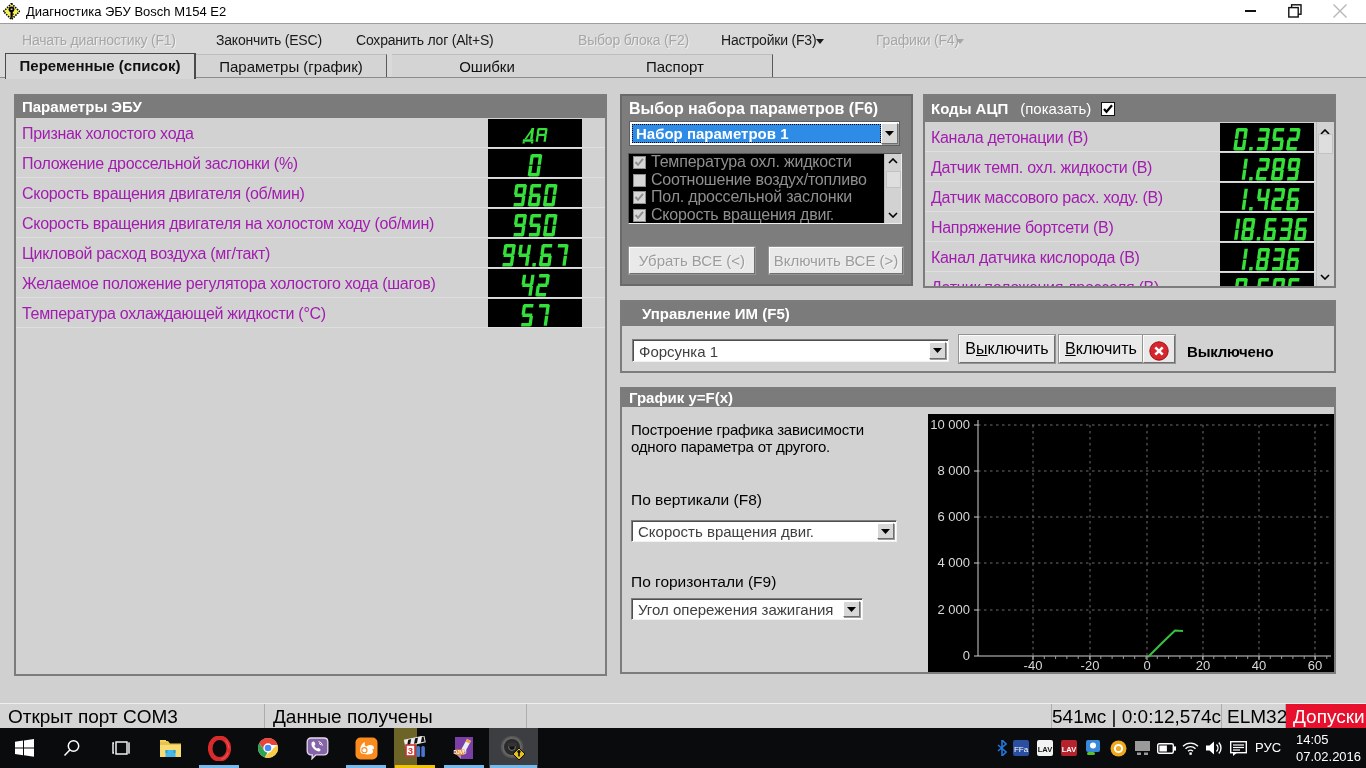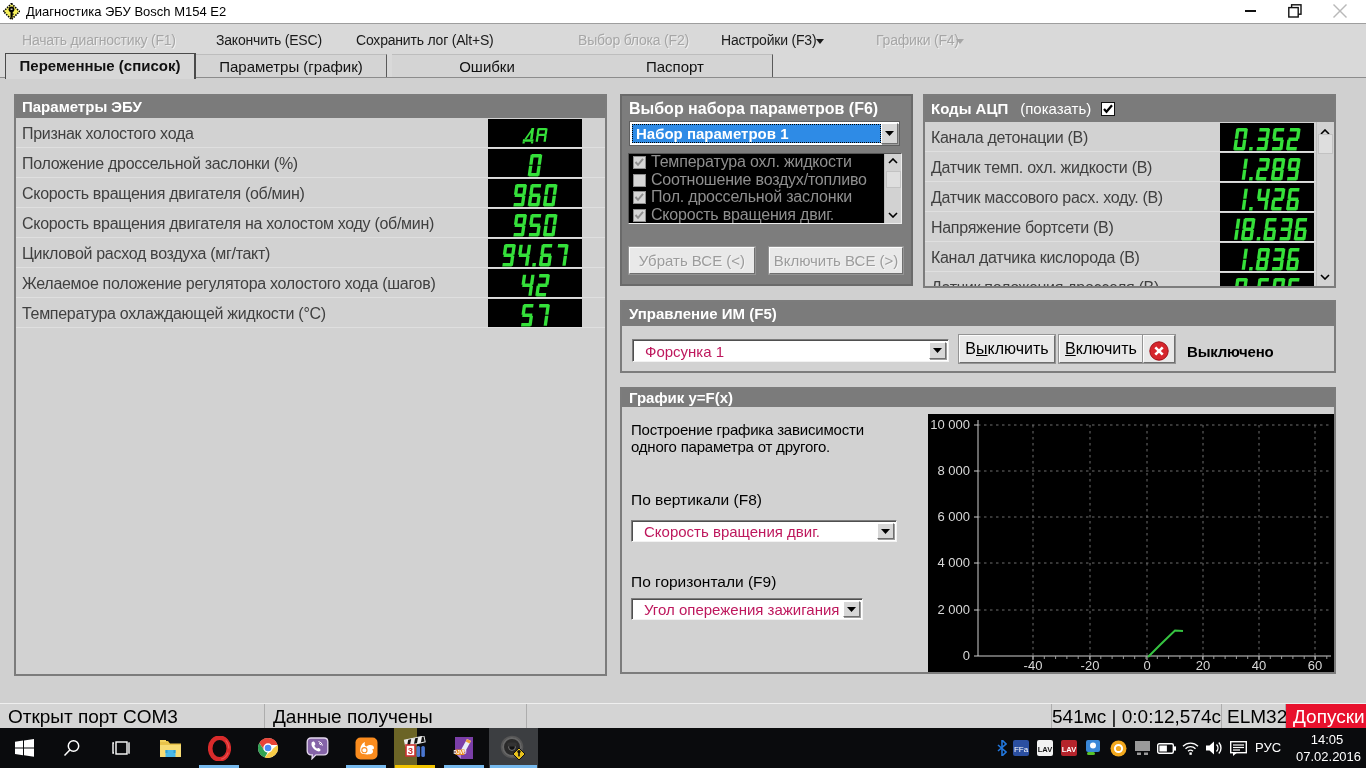--- a/index.html
+++ b/index.html
@@ -10,24 +10,24 @@
 .menubar{left:0;top:24px;width:1366px;height:29px;background:#d9d9d9}
 .mitem{position:absolute;top:32px;font-size:14px;letter-spacing:-0.2px;color:#1a1a1a;white-space:nowrap}
 .mdis{color:#a6a6a6;text-shadow:1px 1px 0 #efefef}
 .tabstrip{left:0;top:53px;width:1366px;height:25px;background:#d9d9d9}
 .tab{position:absolute;top:1px;height:23px;border-right:1px solid #5a5a5a;background:#d4d4d4;text-align:center;font-size:15px;color:#111;line-height:23px;border-top:1px solid #bdbdbd}
 .tabline{position:absolute;left:0;top:24px;width:1366px;height:1px;background:#8c8c8c}
 .tabactive{left:5px;top:0;width:191px;height:26px;background:#d7d7d7;border:1px solid #4a4a4a;border-right:2px solid #4a4a4a;border-bottom:none;font-weight:bold;z-index:3}
 .panel{position:absolute;background:#d2d2d2;border:2px solid #7c7c7c;overflow:hidden}
 .phead{position:absolute;left:0;top:0;width:100%;background:#7b7b7b;color:#fff;font-weight:bold;font-size:15px}
 .row{position:absolute;left:0;width:100%;border-bottom:1px solid #dfdfdf}
-.rlabel{position:absolute;font-size:16px;color:#404040;letter-spacing:-0.3px;white-space:nowrap}
+.rlabel{position:absolute;font-size:16px;color:#a21caf;letter-spacing:-0.3px;white-space:nowrap}
 .vbox{position:absolute;background:#000}
 .combo{position:absolute;background:#fff;border:1px solid #7d7d7d;border-bottom-color:#f2f2f2;border-right-color:#f2f2f2;box-shadow:inset 1px 1px 0 #4f4f4f}
-.ctext{position:absolute;left:12px;top:50%;transform:translateY(-50%);color:#be185d;white-space:nowrap}
+.ctext{position:absolute;left:6px;top:50%;transform:translateY(-50%);color:#404040;white-space:nowrap}
 .cbtn{position:absolute;right:2px;top:2px;bottom:2px;width:17px;background:#d7d7d7;border:1px solid #fff;border-right-color:#6f6f6f;border-bottom-color:#6f6f6f;box-shadow:1px 1px 0 #9d9d9d;display:flex;align-items:center;justify-content:center}
 .btn{position:absolute;white-space:nowrap;overflow:hidden;background:#e9e9e9;border:1px solid #fcfcfc;border-right-color:#6f6f6f;border-bottom-color:#6f6f6f;box-shadow:0 0 0 1px #949494;text-align:center;font-size:16px;color:#000}
 .btndis{color:#9c9c9c;text-shadow:1px 1px 0 #f4f4f4}
 .chev{stroke:#000;stroke-width:1.6;fill:none}
 .statusbar{left:0;top:703px;width:1366px;height:25px;background:#d4d4d4;border-top:1px solid #efefef}
 .ssec{position:absolute;top:0;height:25px;border-right:1px solid #adadad;font-size:19px;color:#000;line-height:25px;white-space:nowrap}
 .taskbar{left:0;top:728px;width:1366px;height:40px;background:#0a0b0d}
 .tseg{position:absolute;top:765px;height:3px;background:#76b9ed}
 </style></head><body>
 
@@ -524,21 +524,21 @@
 <svg class="abs" style="left:3px;top:7px" width="10" height="6" viewBox="0 0 10 6">
         <polyline class="chev" points="1,5 5,1 9,5"></polyline>
       </svg>
 <div class="abs" style="left:1px;top:12px;width:15px;height:20px;background:#dedede;border:1px solid #c2c2c2"></div>
 <svg class="abs" style="left:3px;top:152px" width="10" height="6" viewBox="0 0 10 6">
         <polyline class="chev" points="1,1 5,5 9,1"></polyline>
       </svg>
 </div>
 </div>
 <div class="panel" style="left:620px;top:300px;width:716px;height:73px">
-<div class="phead" style="height:24px;line-height:24px"><span style="margin-left:7px">Управление ИМ (F5)</span></div>
+<div class="phead" style="height:24px;line-height:24px"><span style="margin-left:20px">Управление ИМ (F5)</span></div>
 <div class="combo" style="left:10px;top:37px;width:317px;height:23px">
 <span class="ctext" style="font-size:15px">Форсунка 1</span>
 <div class="cbtn">
         <svg width="9" height="5" viewBox="0 0 9 5">
           <polygon points="0,0 9,0 4.5,5" fill="#000"></polygon>
         </svg>
       </div>
 </div>
 <div class="btn" style="left:337px;top:33px;width:96px;height:28px;line-height:26px">В<u>ы</u>ключить</div>
 <div class="btn" style="left:437px;top:33px;width:84px;height:28px;line-height:26px"><u>В</u>ключить</div>
@@ -827,12 +827,12 @@
       <rect x="0.7" y="0.7" width="15.6" height="11" fill="none" stroke="#fff" stroke-width="1.4"></rect>
       <polygon points="3,11.7 3,15 7,11.7" fill="#fff"></polygon>
       <g stroke="#fff" stroke-width="1.2">
         <line x1="3" y1="4" x2="14" y2="4"></line>
         <line x1="3" y1="6.5" x2="14" y2="6.5"></line>
         <line x1="3" y1="9" x2="10" y2="9"></line>
       </g>
     </svg>
   </div>
 <div class="abs" style="left:1255px;top:740px;font-size:13px;color:#fff">РУС</div>
-<div class="abs" style="left:1296px;top:731px;width:62px;text-align:center;font-size:13px;color:#fff;line-height:17px">14:05<br>07.02.2016</div>
+<div class="abs" style="left:1296px;top:731px;width:62px;text-align:left;font-size:13px;color:#fff;line-height:17px">14:05<br>07.02.2016</div>
 </body></html>

